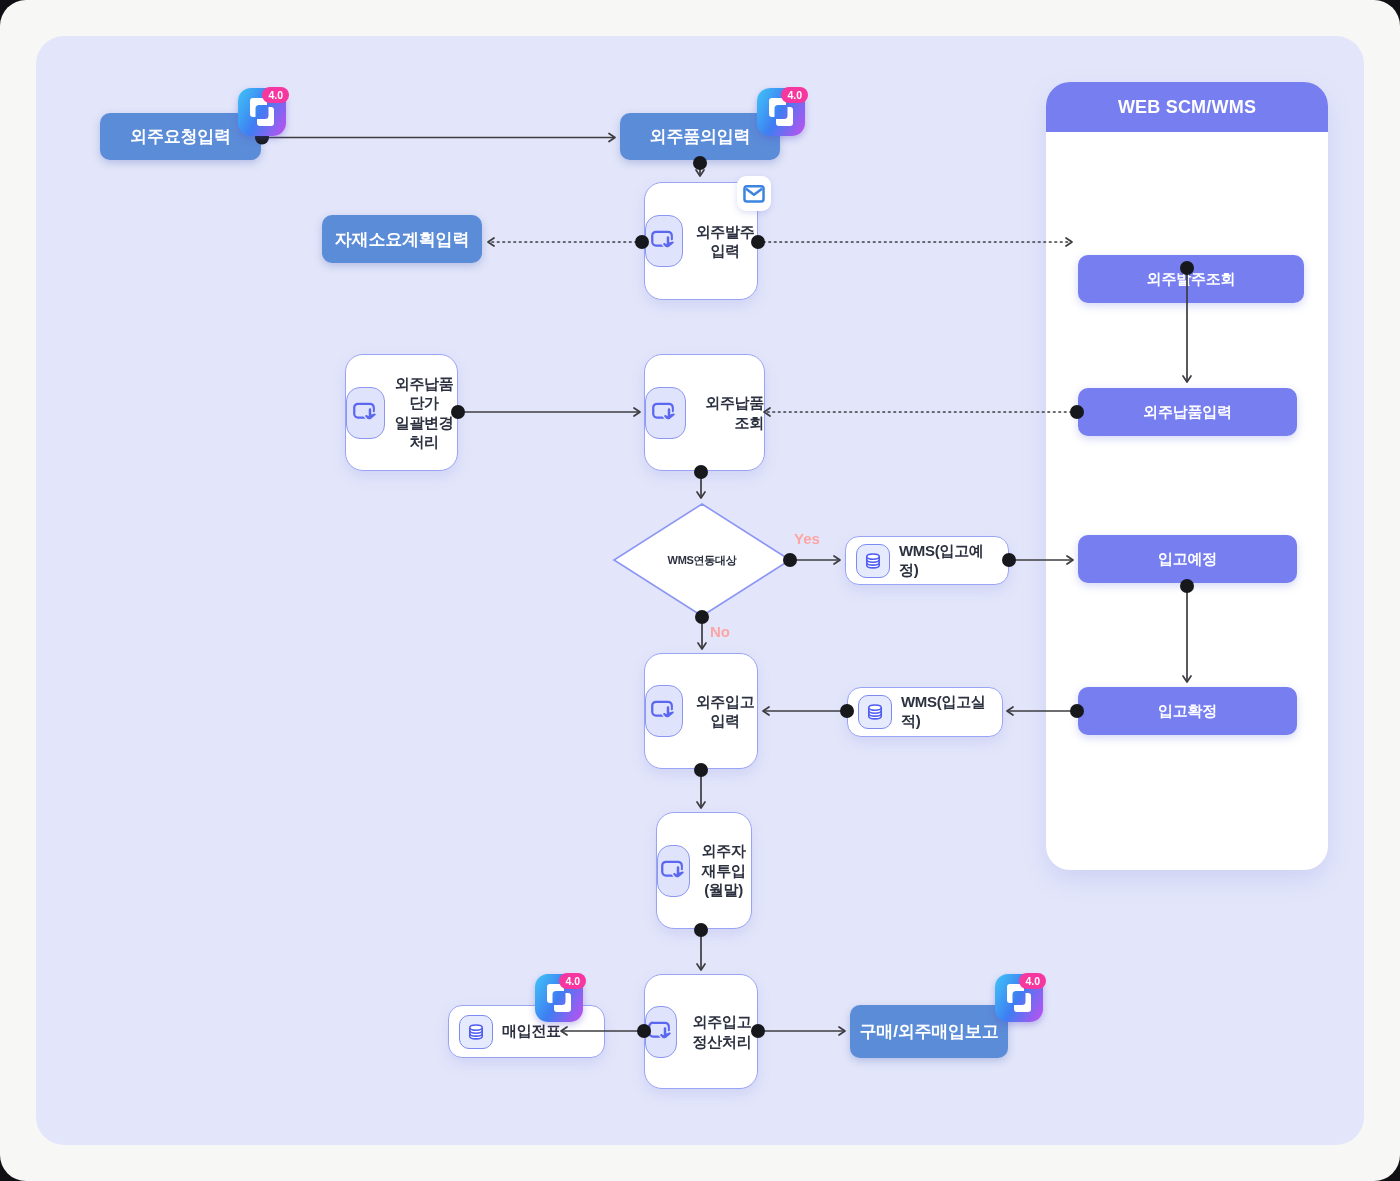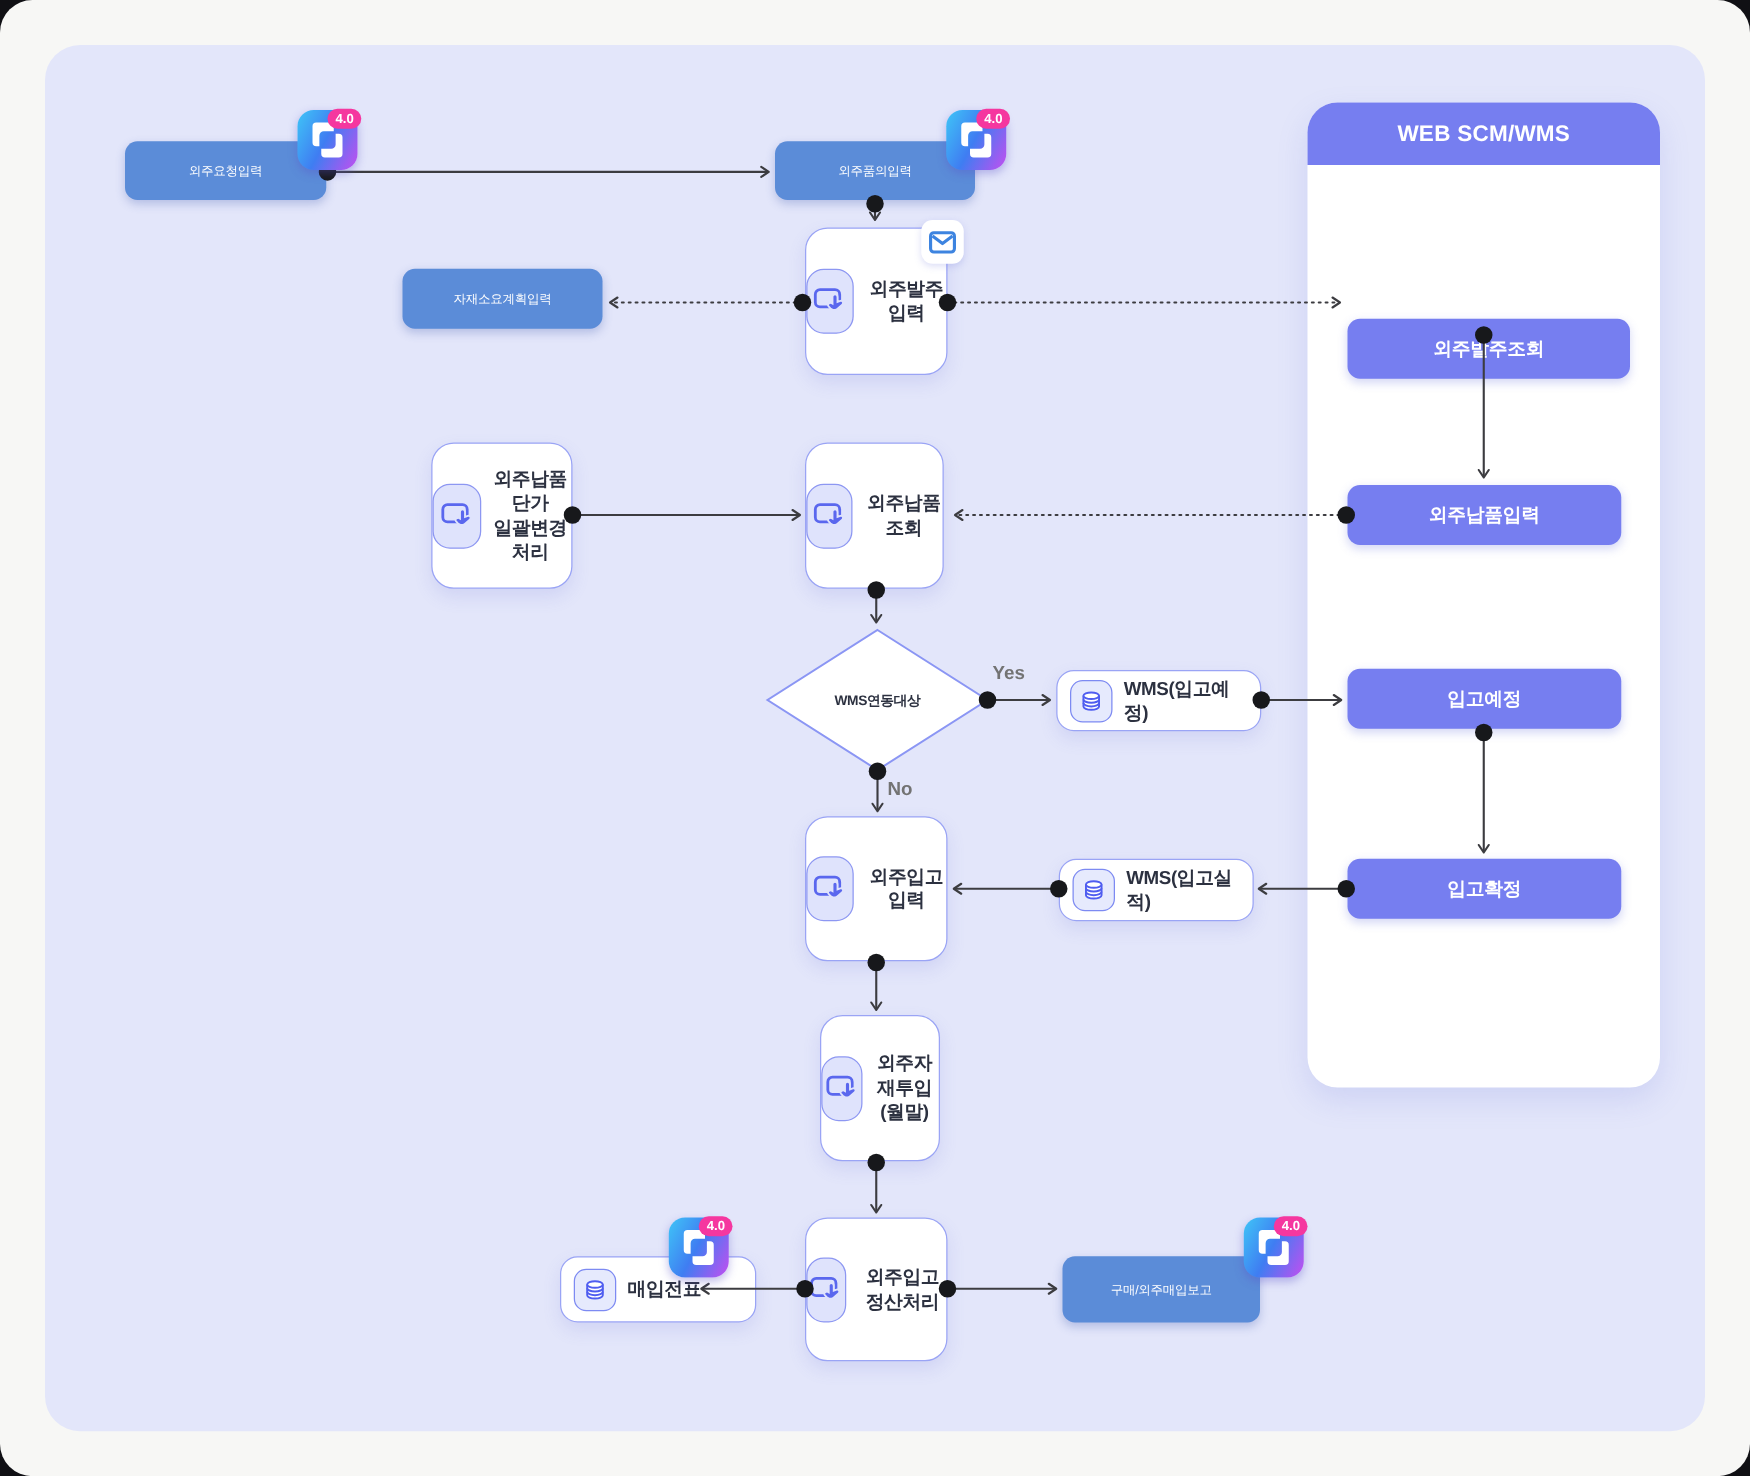--- a/index.html
+++ b/index.html
@@ -6,22 +6,22 @@
   html,body { background:#101014; }
   body { font-family:"Liberation Sans","DejaVu Sans",sans-serif; }
   .stage { position:relative; width:1400px; height:1181px; background:#101014; overflow:hidden; }
   .page { position:absolute; inset:0; background:#f7f7f5; border-radius:26px; }
   .board { position:absolute; left:36px; top:36px; width:1328px; height:1109px;
            background:#e3e6fa; border-radius:28px; }
 
   .abs { position:absolute; }
 
   
-  .blue-node { background:#5b8cd8; border-radius:10px; color:#ffffff; font-weight:400;
-               font-size:10px; display:flex; align-items:center; justify-content:center;
+  .blue-node { background:#5b8cd8; border-radius:10px; color:#ffffff; font-weight:700;
+               font-size:17px; display:flex; align-items:center; justify-content:center;
                box-shadow:0 3px 8px rgba(70,95,180,.30); letter-spacing:-.2px; }
   .purple-node { background:#767ef0; border-radius:10px; color:#ffffff; font-weight:700;
                font-size:15px; display:flex; align-items:center; justify-content:center;
                box-shadow:0 3px 8px rgba(100,110,220,.28); letter-spacing:-.2px; }
   .card { background:#ffffff; border:1.5px solid #9aa4f5; border-radius:18px;
           display:flex; flex-direction:row; align-items:center; justify-content:center;
           gap:10px; color:#2c3140; font-weight:700; font-size:15px; text-align:center;
           box-shadow:0 6px 14px rgba(110,120,220,.16); letter-spacing:-.3px; line-height:1.3; }
   .pill { background:#ffffff; border:1.5px solid #9aa4f5; border-radius:14px;
           display:flex; align-items:center; gap:9px; padding:16px 10px;
@@ -50,21 +50,21 @@
 
   
   .panel { background:#ffffff; border-radius:24px; box-shadow:0 10px 24px rgba(110,120,220,.18); }
   .panel-header { position:absolute; left:0; top:0; width:100%; height:50px; background:#767ef0;
                   border-radius:24px 24px 0 0; display:flex; align-items:center; justify-content:center;
                   color:#fff; font-weight:700; font-size:18px; letter-spacing:.2px; }
 
   .diamond-label { position:absolute; left:0; top:0; width:100%; height:100%;
                    display:flex; align-items:center; justify-content:center;
                    font-weight:800; font-size:11px; color:#2c3140; letter-spacing:-.3px; }
-  .edge-label { font-size:15px; font-weight:600; color:#737373; }
+  .edge-label { font-size:15px; font-weight:600; color:#fca5a5; }
 
   .connectors { position:absolute; left:0; top:0; pointer-events:none; z-index:5; }
 </style>
 </head>
 <body>
 
 <div class="stage">
   <div class="page"></div>
   <div class="board"></div>
 
@@ -113,21 +113,21 @@
         <rect x="2.6" y="4.6" width="15.6" height="11" rx="3" fill="none" stroke="currentColor" stroke-width="1.8"></rect>
         <path d="M13.6 9.2c0-.9.7-1.6 1.6-1.6s1.6.7 1.6 1.6v3.2l1.8-.6c.7-.2 1.5.1 1.7.8.2.6 0 1.2-.5 1.6l-3.1 2.7c-.4.4-1 .6-1.5.6h-1.1c-.6 0-1.2-.3-1.6-.7l-1.5-1.7c-.5-.6-.3-1.5.5-1.8l.5-.2c.4-.1.8-.1 1.1.1l.5.3z" fill="currentColor" stroke="#dfe3fc" stroke-width="1.2"></path>
       </svg>
     </span>
     <span>
       <span style="display:block;">외주납품단가</span>
       <span style="display:block;">일괄변경처리</span>
     </span>
   </div>
 
-  <div class="card abs" style="left:644px; top:354px; width:111px; height:117px;">
+  <div class="card abs" style="left:644px; top:354px; width:121px; height:117px;text-align:right;">
     <span class="touch-icon">
       <svg width="30" height="30" viewBox="0 0 24 24">
         <rect x="2.6" y="4.6" width="15.6" height="11" rx="3" fill="none" stroke="currentColor" stroke-width="1.8"></rect>
         <path d="M13.6 9.2c0-.9.7-1.6 1.6-1.6s1.6.7 1.6 1.6v3.2l1.8-.6c.7-.2 1.5.1 1.7.8.2.6 0 1.2-.5 1.6l-3.1 2.7c-.4.4-1 .6-1.5.6h-1.1c-.6 0-1.2-.3-1.6-.7l-1.5-1.7c-.5-.6-.3-1.5.5-1.8l.5-.2c.4-.1.8-.1 1.1.1l.5.3z" fill="currentColor" stroke="#dfe3fc" stroke-width="1.2"></path>
       </svg>
     </span>
     <span>외주납품조회</span>
   </div>
 
   <div class="card abs" style="left:644px; top:653px; width:114px; height:116px;">

